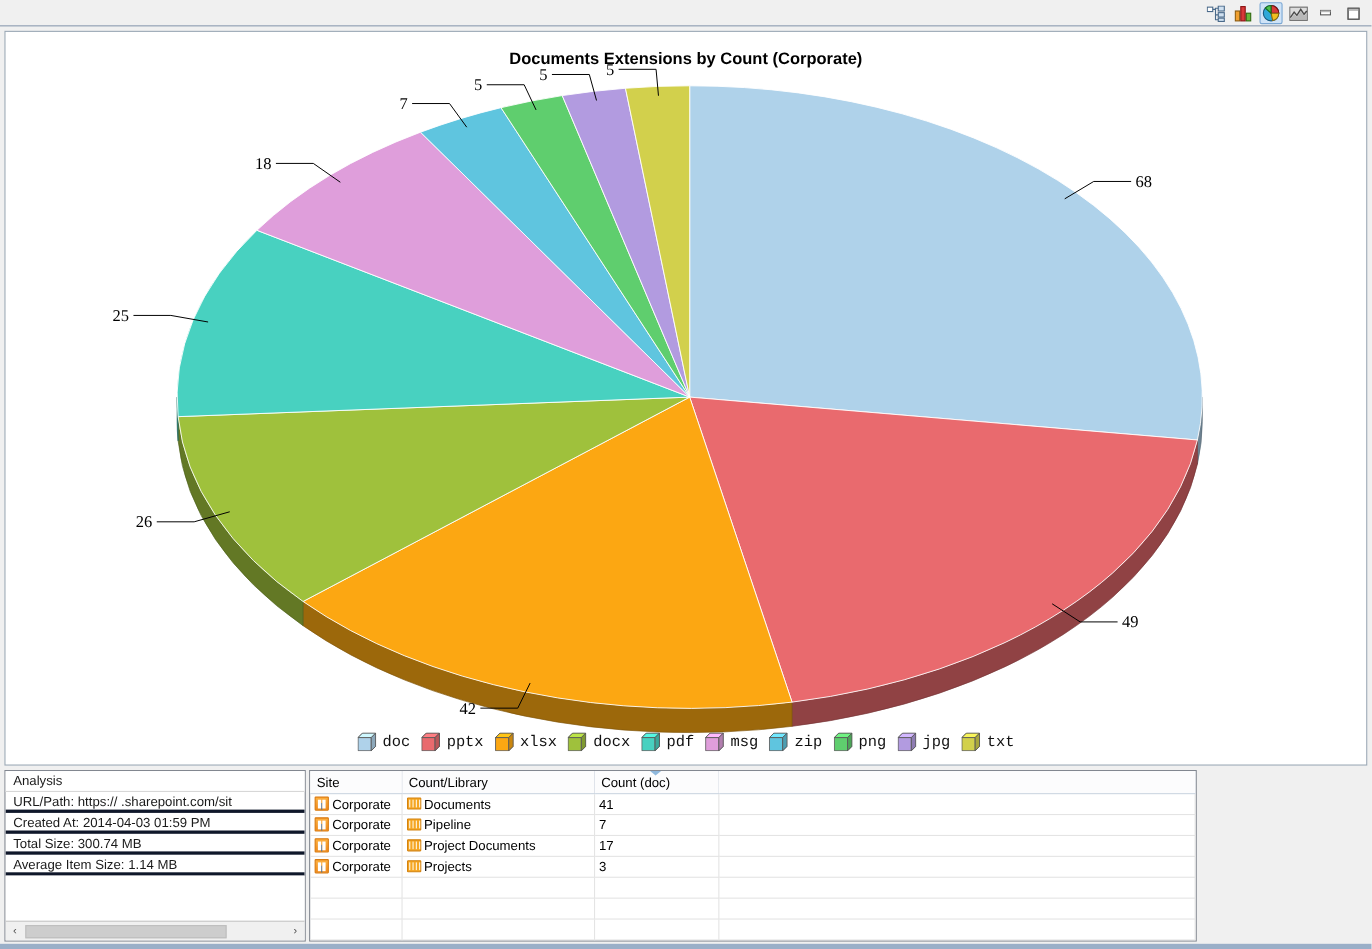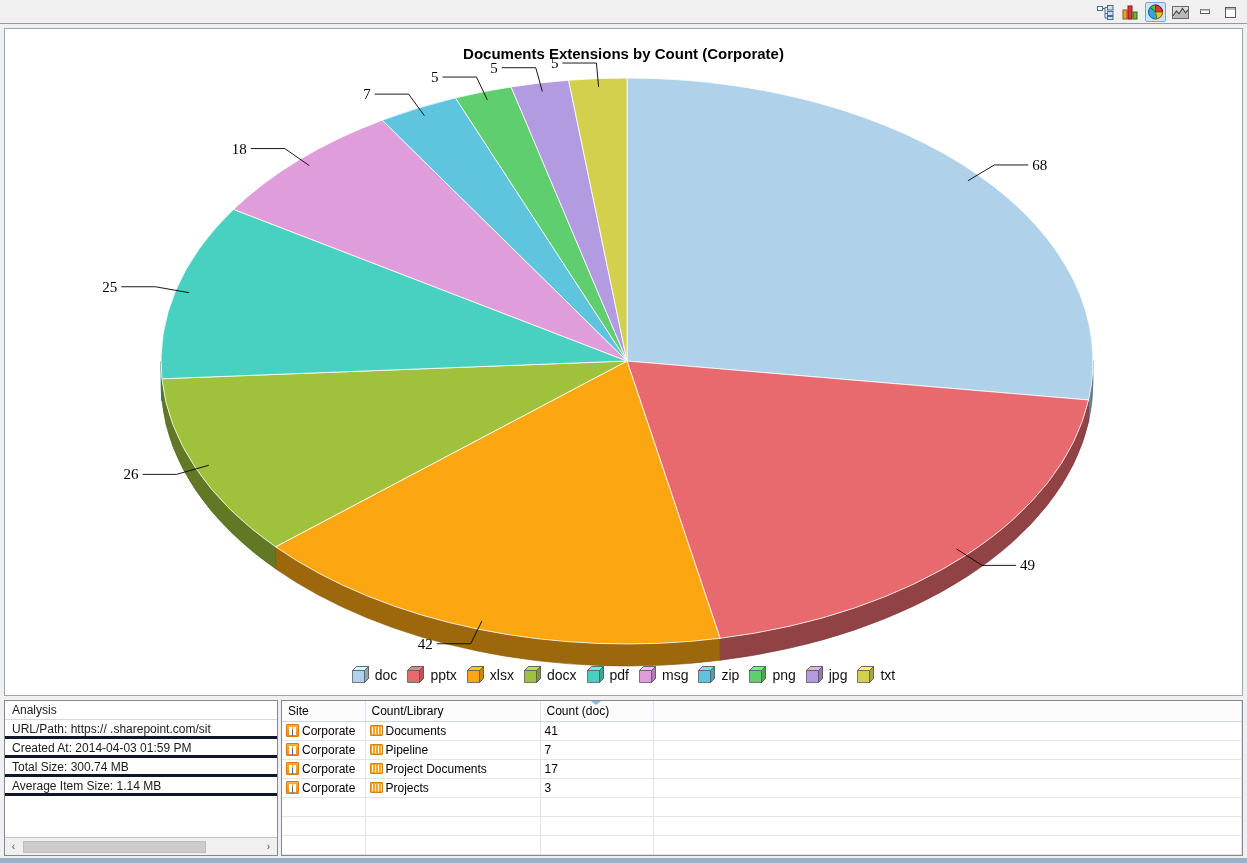--- a/index.html
+++ b/index.html
@@ -79,27 +79,27 @@
   }
   .legend-item {
     display: flex;
     align-items: center;
     gap: 6px;
   }
   .legend-swatch {
     width: 17px; height: 17px;
     position: relative;
   }
-  .legend-label { white-space: nowrap; }
+  .legend-label { white-space: nowrap; font-family: Liberation Mono, monospace; }
 
   
   #bottom-area {
     position: absolute;
     left: 4px; top: 700px;
-    width: 1239px; height: 156px;
+    width: 1084px; height: 156px;
     display: flex;
   }
   #analysis-panel {
     width: 274px; height: 156px;
     background: #ffffff;
     border: 1px solid #828790;
     display: flex;
     flex-direction: column;
     overflow: hidden;
   }

